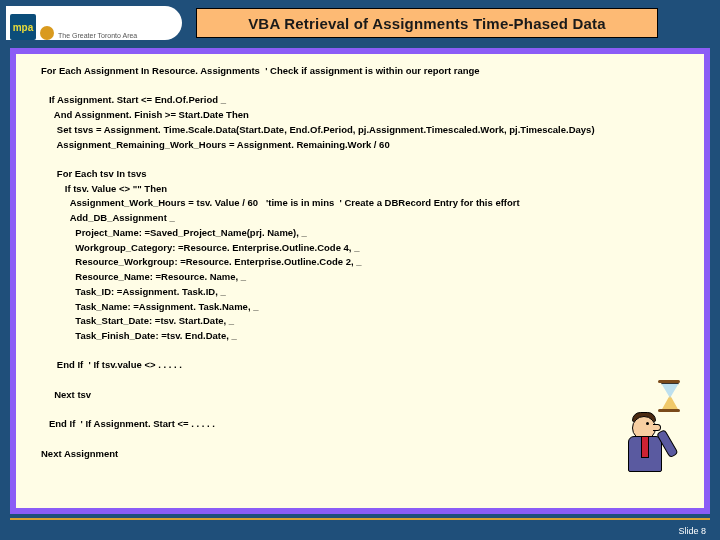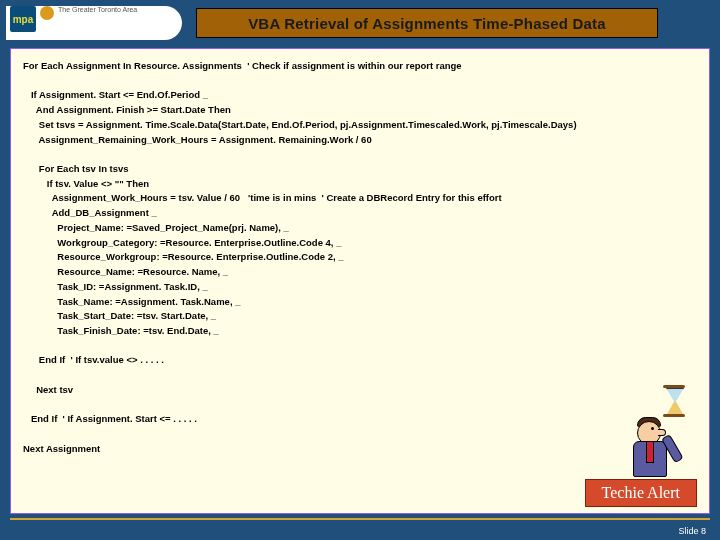--- a/index.html
+++ b/index.html
@@ -1,23 +1,23 @@
 <!DOCTYPE html>
 <html><head>
 <meta charset="utf-8">
 <style>
   html,body{margin:0;padding:0}
   body{width:720px;height:540px;background:#1f4f7a;font-family:Verdana,Geneva,sans-serif;position:relative;overflow:hidden}
-  .logo{position:absolute;top:6px;left:6px;width:176px;height:34px;background:#fff;border-top-right-radius:22px;border-bottom-right-radius:22px;display:flex;align-items:flex-start;gap:4px;padding-left:4px;box-sizing:border-box}
+  .logo{position:absolute;top:6px;left:6px;width:176px;height:34px;background:#fff;border-top-right-radius:22px;border-bottom-right-radius:22px;display:flex;align-items:flex-end;gap:4px;padding-left:4px;box-sizing:border-box}
   .logo-sq{width:26px;height:26px;background:#0b4d7a;color:#e8db3a;font-size:10px;font-weight:bold;display:flex;align-items:center;justify-content:center;border-radius:2px}
   .logo-dot{width:14px;height:14px;background:#d99a1e;border-radius:50%}
   .logo-txt{font-size:7px;color:#555;line-height:1.1}
-  .title-box{position:absolute;top:8px;left:196px;width:460px;height:28px;background:#a16207;border:1.5px solid #000;display:flex;align-items:center;justify-content:center}
+  .title-box{position:absolute;top:8px;left:196px;width:460px;height:28px;background:#fdba74;border:1.5px solid #000;display:flex;align-items:center;justify-content:center}
   .title-box span{font-family:"Trebuchet MS","Segoe UI",sans-serif;font-weight:bold;font-size:15px;color:#1a1a1a;letter-spacing:.2px}
-  .panel{position:absolute;top:48px;left:10px;right:10px;bottom:26px;background:#fffde6;border:1px solid #8b5cf6;padding:10px 12px 8px 12px;box-sizing:border-box;overflow:hidden}
+  .panel{position:absolute;top:48px;left:10px;right:10px;bottom:26px;background:#fffde6;border:6px solid #8b5cf6;padding:10px 12px 8px 25px;box-sizing:border-box;overflow:hidden}
   .code{font-family:Verdana,Geneva,sans-serif;font-size:9.5px;line-height:1.55;color:#000;font-weight:bold;white-space:pre}
   .alert-box{position:absolute;right:12px;bottom:6px;background:#d44a2a;border:1px solid #7a2210;padding:4px 16px}
   .alert-box span{font-family:"Comic Sans MS",cursive;font-size:16px;color:#fff;font-weight:normal}
   .clip{position:absolute;right:22px;bottom:36px;width:60px;height:92px}
   .footer-line{position:absolute;left:10px;right:10px;bottom:20px;height:2px;background:#d9a030}
   .slide-num{position:absolute;right:14px;bottom:4px;font-size:9px;color:#fff}
   
   .man-head{position:absolute;top:36px;left:10px;width:22px;height:22px;background:#f7cfa2;border-radius:50%;border:1px solid #000}
   .man-nose{position:absolute;top:44px;left:31px;width:7px;height:5px;background:#f7cfa2;border:1px solid #000;border-left:none;border-radius:0 4px 4px 0}
   .man-eye{position:absolute;top:42px;left:24px;width:3px;height:3px;background:#000;border-radius:50%}
@@ -80,19 +80,16 @@
     </div>
     <div class="man-hair"></div>
       <div class="man-head"></div>
       <div class="man-eye"></div>
       <div class="man-nose"></div>
     <div class="man-body"></div>
       <div class="man-tie"></div>
       <div class="man-arm"></div>
   </div>
 
-  <div class="alert-box">
-    <span>Techie Alert</span>
-  </div>
 </div>
 
 <div class="footer-line"></div>
 <div class="slide-num">Slide  8</div>
 
 </body></html>

